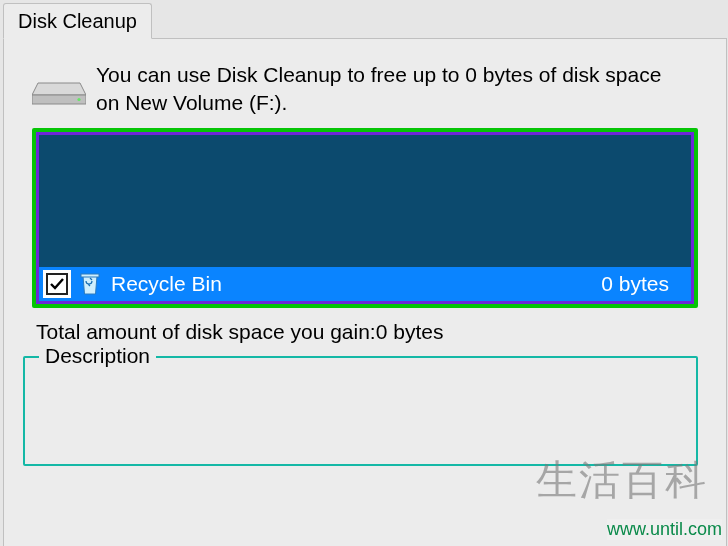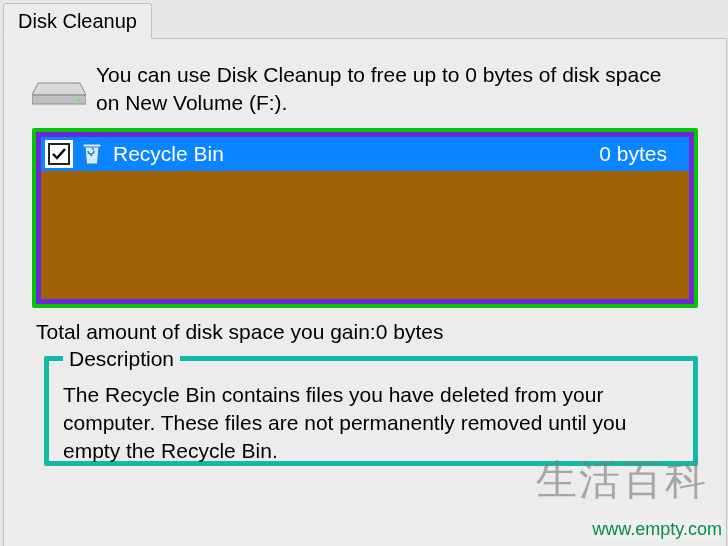--- a/index.html
+++ b/index.html
@@ -67,23 +67,23 @@
     .list-outline {
       margin: 2px 28px 0 28px;
       border: 4px solid #06c506;
       border-radius: 2px;
       height: 180px;
       background: #fff;
       display: flex; flex-direction: column;
     }
     .list-inner {
       flex: 1;
-      background: #a16207;
-      border: 5px solid #6d28d9;
-      display: flex; flex-direction: column;
+      background: #0c4a6e;
+      border: 3px solid #6d28d9;
+      display: flex; flex-direction: column; justify-content: flex-end;
     }
     .item-row {
       display: flex;
       align-items: center;
       height: 34px;
       gap: 6px;
       padding-left: 4px;
     }
     .item-row.selected {
       background: #0a84ff;
@@ -121,22 +121,22 @@
     .item-row.selected .item-size { color: #fff; }
     .total-row {
       display: flex;
       justify-content: flex-start;
       padding: 12px 32px 6px 32px;
       font-size: 21px;
     }
     
     .groupbox {
       position: relative;
-      margin: 6px 28px 0 40px;
-      border: 5px solid #14b8a6;
+      margin: 6px 28px 0 19px;
+      border: 2px solid #14b8a6;
       border-radius: 2px;
       padding: 20px 14px 10px 14px;
       height: 110px;
     }
     .groupbox-legend {
       position: absolute;
       top: -14px; left: 14px;
       background: #ececec;
       padding: 0 6px;
       font-size: 21px;
@@ -210,20 +210,19 @@
       </div>
     </div>
 
     <div class="total-row">
       <span>Total amount of disk space you gain:</span>
       <span>0 bytes</span>
     </div>
 
     <div class="groupbox">
       <div class="groupbox-legend">Description</div>
-      <div class="groupbox-body">The Recycle Bin contains files you have deleted from your computer. These files are not permanently removed until you empty the Recycle Bin.</div>
     </div>
 
   </div>
 </div>
 
 <div class="wm-text">生活百科</div>
-<div class="wm-url">www.empty.com</div>
+<div class="wm-url">www.until.com</div>
 
 </body></html>

